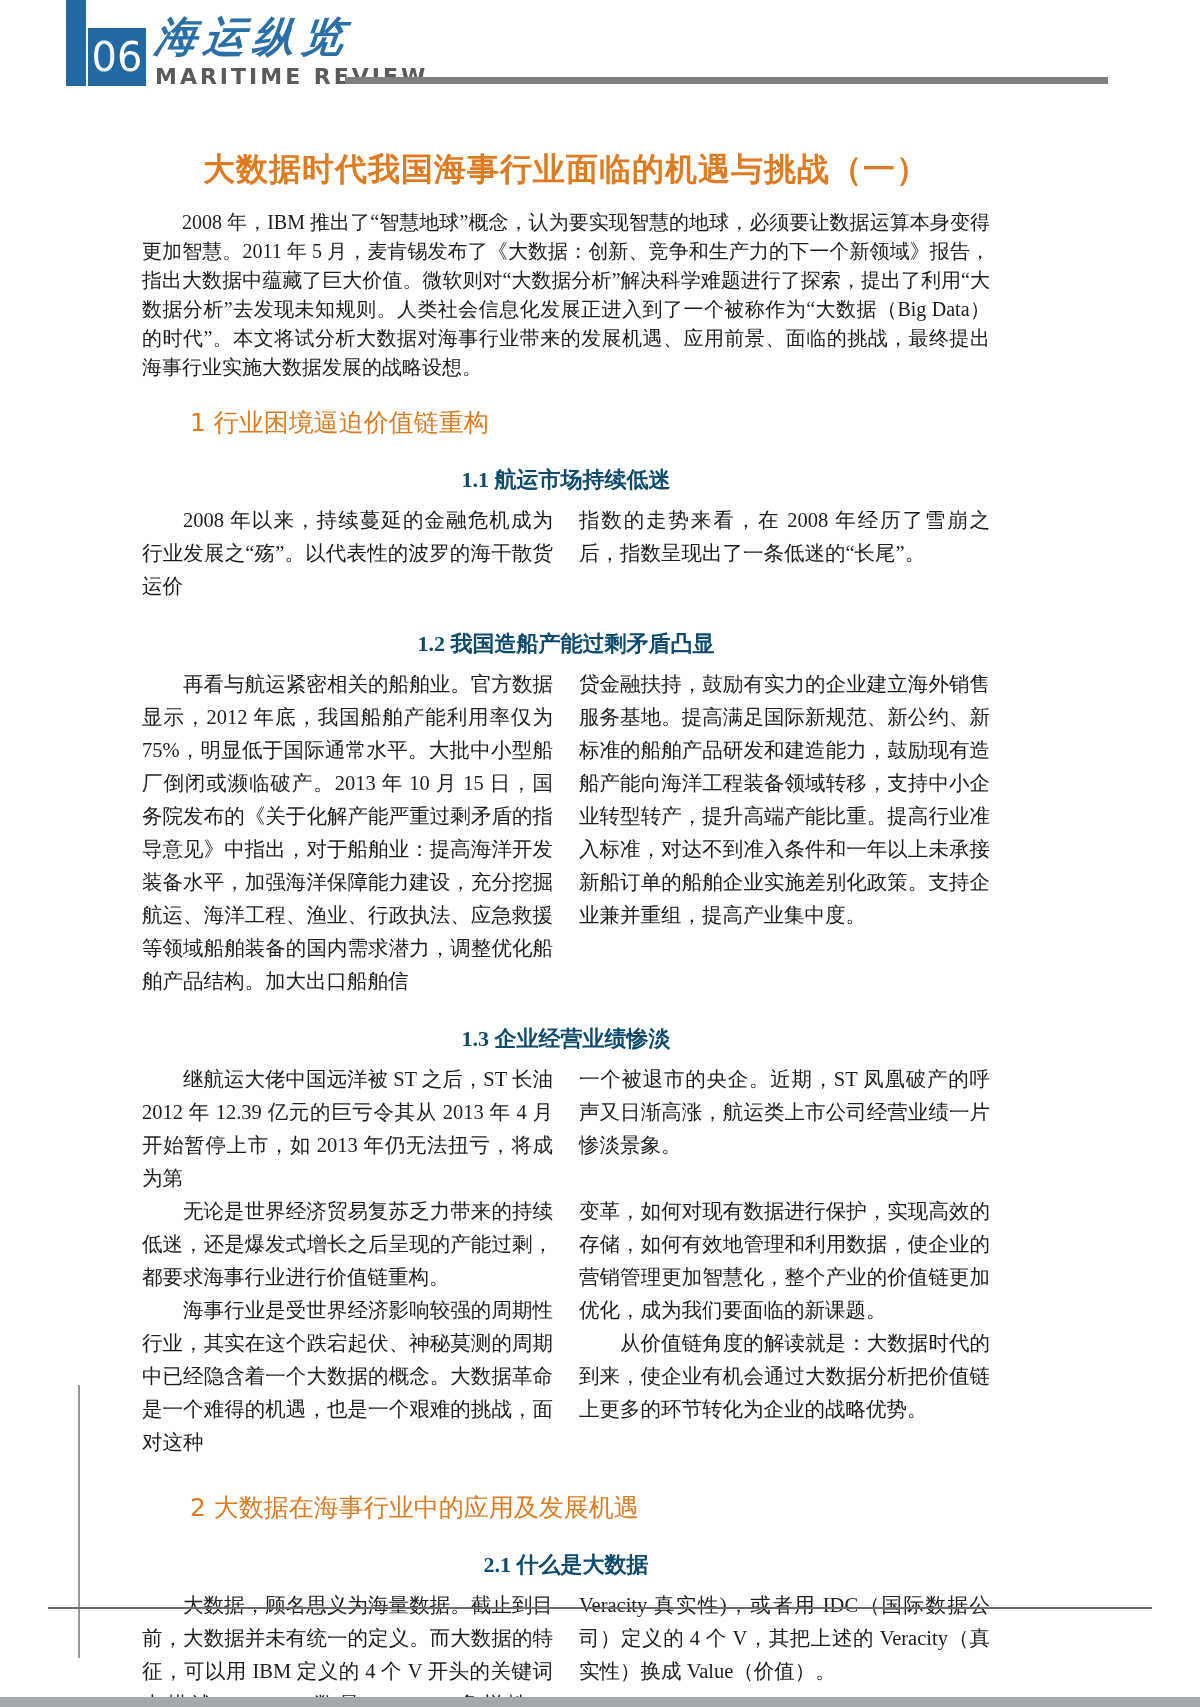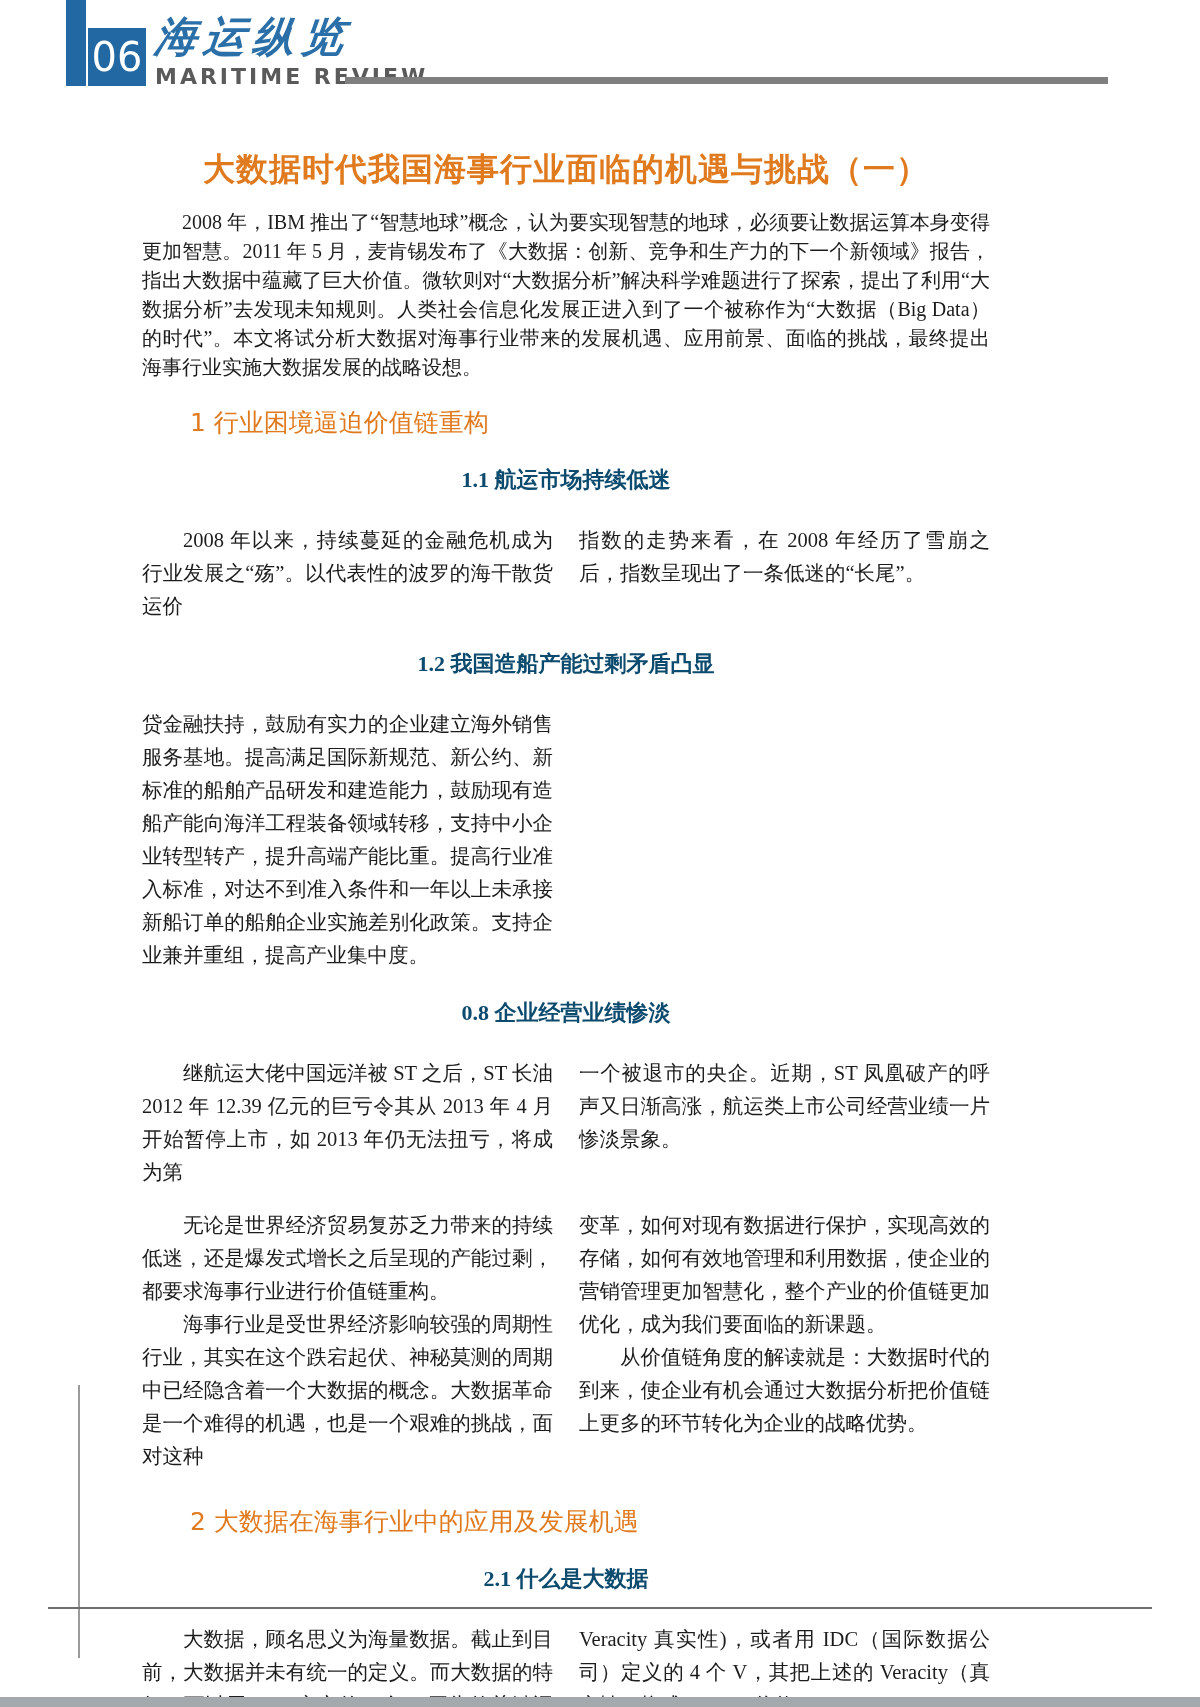--- a/index.html
+++ b/index.html
@@ -53,21 +53,21 @@
     font-size:25px; font-weight:normal;
     color:#e07a1e;
     margin-left:48px;
   }
   .sub { margin-top:0; }
   .sub-heading {
     margin-top:26px; margin-bottom:9px;
     font-size:22px; font-weight:bold; text-align:center; color:#0c4a6e;
   }
   .cols { display:flex; gap:26px; }
-  .col { width:411px; font-size:20.5px; line-height:33px; text-align:justify;margin-top:20px; }
+  .col { width:411px; font-size:20.5px; line-height:33px; text-align:justify; }
   .col p { margin:0; }
   .col p.indent { text-indent:2em; }
   .sec2-gap { margin-top:32px; }
 
   
   .footer-vline { position:absolute; left:78px; top:1385px; width:2px; height:273px; background:#9a9a9a; }
   .footer-hline { position:absolute; left:48px; top:1607px; width:1104px; height:2px; background:#6e6e6e; }
   .footer-note {
     position:absolute; left:100px; top:1708px;
     font-family:"DejaVu Sans","Liberation Sans",sans-serif;
@@ -106,27 +106,30 @@
         <div class="col">
           <p>指数的走势来看，在 2008 年经历了雪崩之后，指数呈现出了一条低迷的“长尾”。</p>
         </div>
       </div>
     </section>
 
     <section class="sub">
       <h3 class="sub-heading">1.2 我国造船产能过剩矛盾凸显</h3>
       <div class="cols">
         <div class="col">
+          <p class="indent">再看与航运紧密相关的船舶业。官方数据显示，2012 年底，我国船舶产能利用率仅为 75%，明显低于国际通常水平。大批中小型船厂倒闭或濒临破产。2013 年 10 月 15 日，国务院发布的《关于化解产能严重过剩矛盾的指导意见》中指出，对于船舶业：提高海洋开发装备水平，加强海洋保障能力建设，充分挖掘航运、海洋工程、渔业、行政执法、应急救援等领域船舶装备的国内需求潜力，调整优化船舶产品结构。加大出口船舶信</p>
+        </div>
+        <div class="col">
           <p>贷金融扶持，鼓励有实力的企业建立海外销售服务基地。提高满足国际新规范、新公约、新标准的船舶产品研发和建造能力，鼓励现有造船产能向海洋工程装备领域转移，支持中小企业转型转产，提升高端产能比重。提高行业准入标准，对达不到准入条件和一年以上未承接新船订单的船舶企业实施差别化政策。支持企业兼并重组，提高产业集中度。</p>
         </div>
       </div>
     </section>
 
     <section class="sub">
-      <h3 class="sub-heading">0.8 企业经营业绩惨淡</h3>
+      <h3 class="sub-heading">1.3 企业经营业绩惨淡</h3>
       <div class="cols">
         <div class="col">
           <p class="indent">继航运大佬中国远洋被 ST 之后，ST 长油 2012 年 12.39 亿元的巨亏令其从 2013 年 4 月开始暂停上市，如 2013 年仍无法扭亏，将成为第</p>
         </div>
         <div class="col">
           <p>一个被退市的央企。近期，ST 凤凰破产的呼声又日渐高涨，航运类上市公司经营业绩一片惨淡景象。</p>
         </div>
       </div>
     </section>
 

